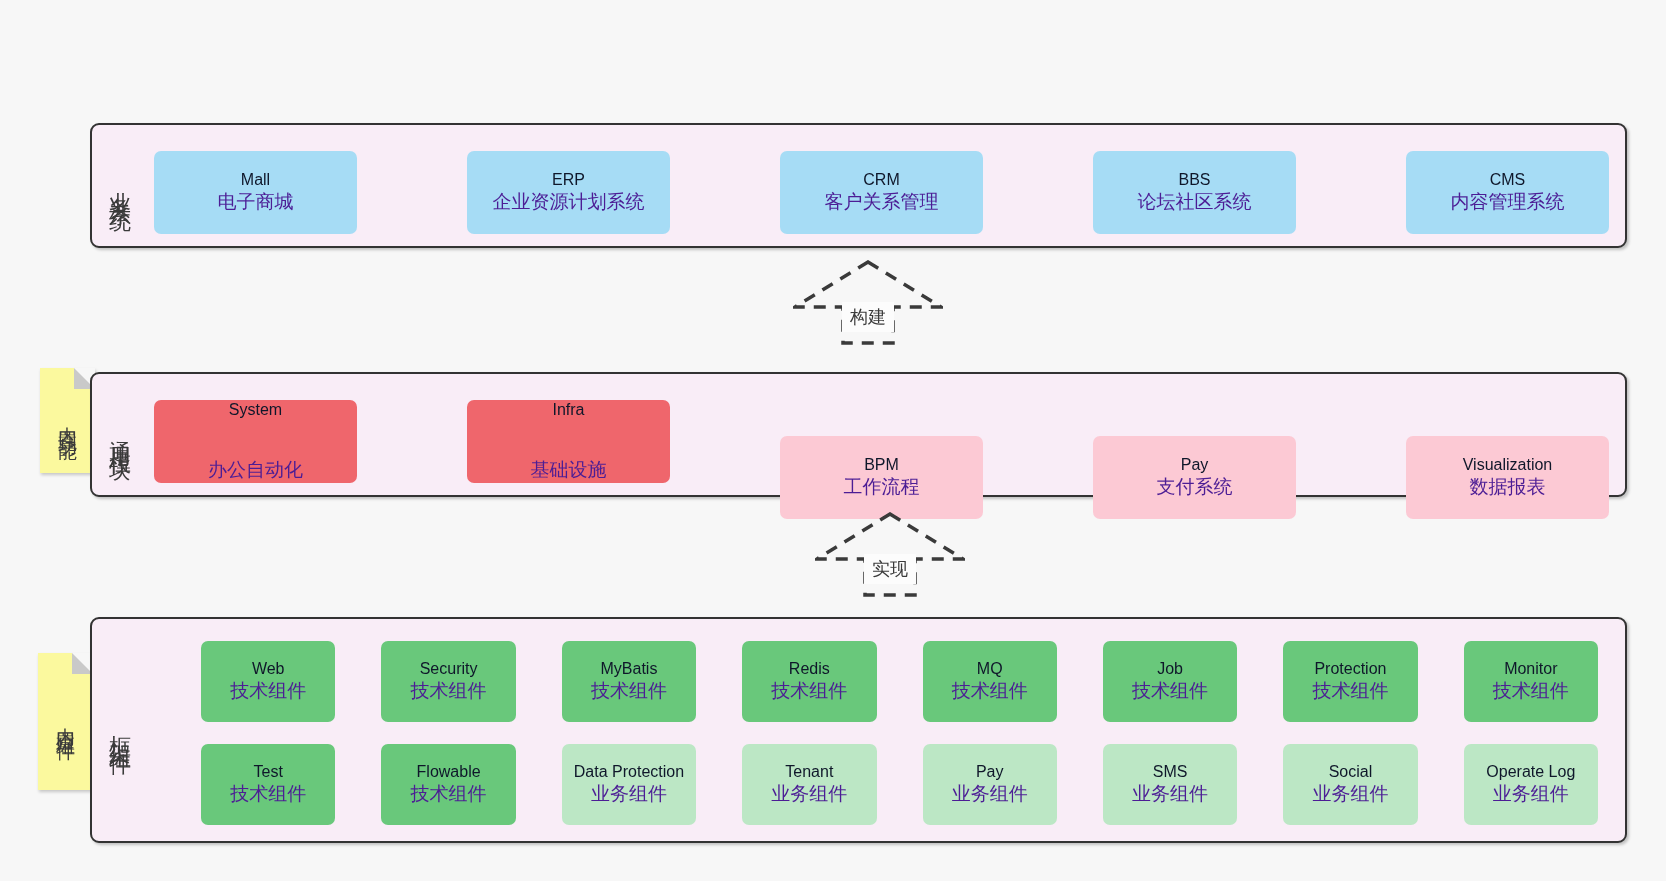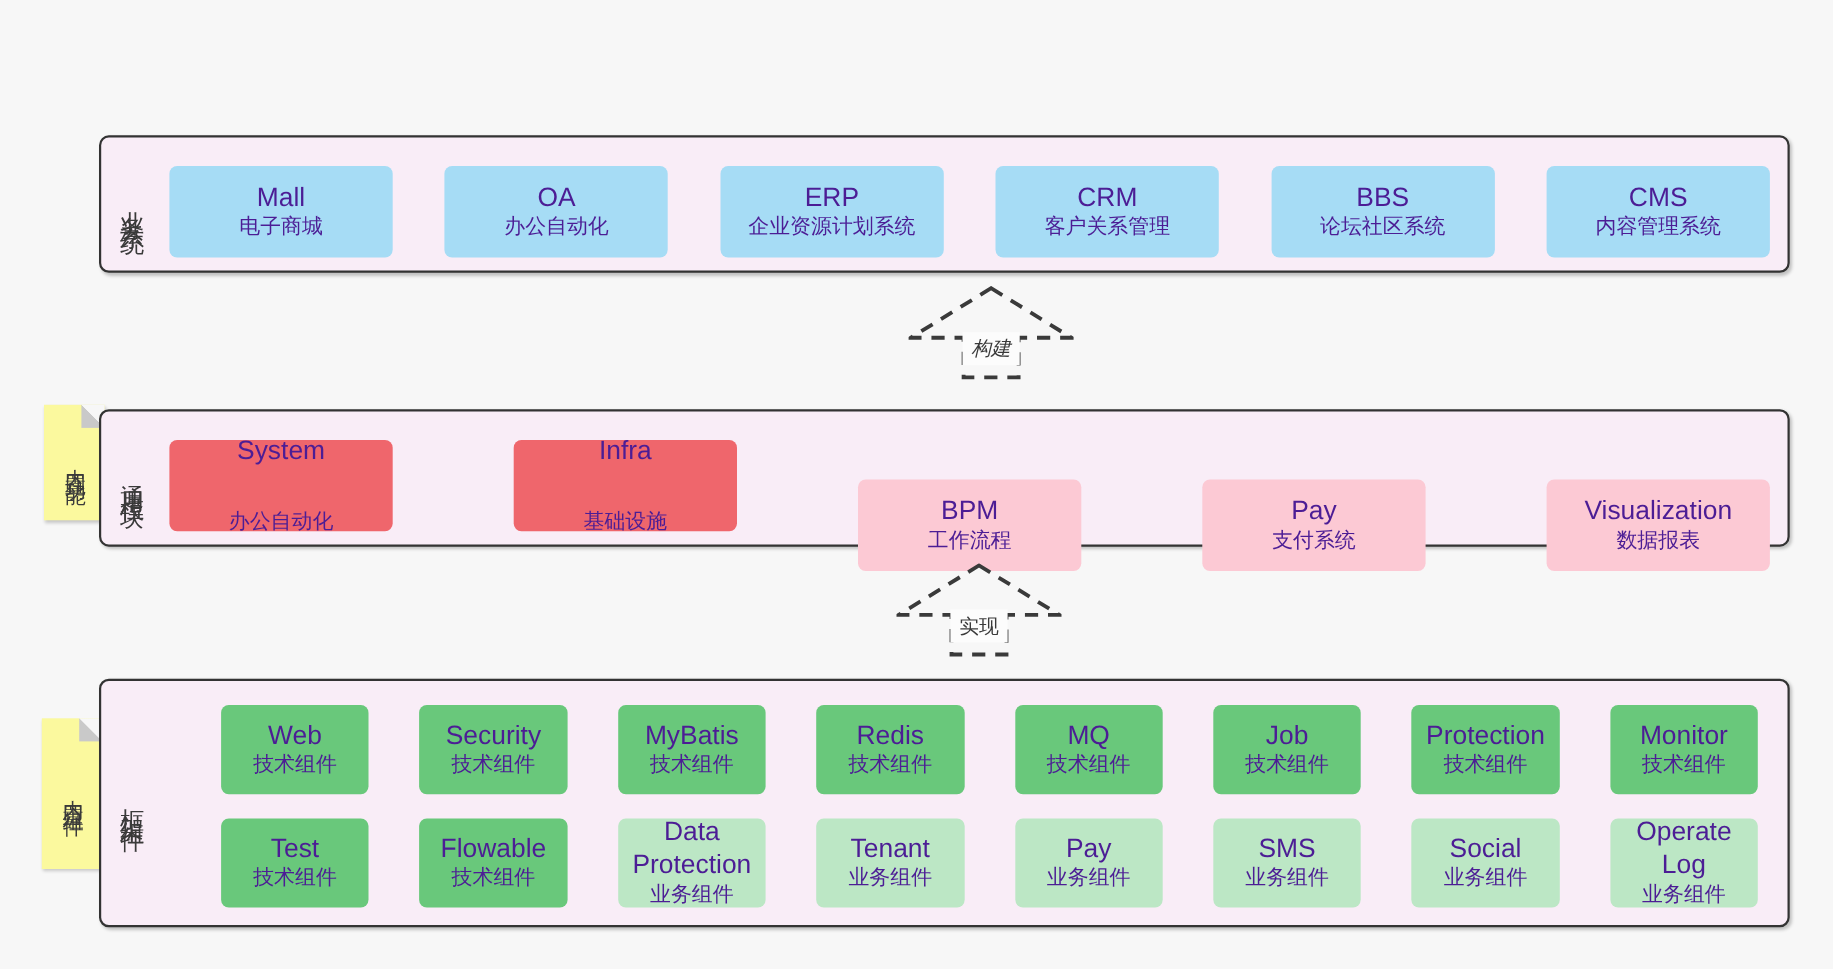--- a/index.html
+++ b/index.html
@@ -30,21 +30,21 @@
   .row-top{left:62px;right:16px;top:26px;}
   .row-mid{left:62px;right:16px;top:26px;}
   .row-b1{left:63px;right:27px;top:22px;}
   .row-b2{left:63px;right:27px;top:125px;}
   .box{
     display:flex;flex-direction:column;align-items:center;justify-content:center;
     border-radius:7px;text-align:center;box-sizing:border-box;padding:2px 4px;
   }
   .box-lg{width:203px;height:83px;}
   .box-sm{width:150px;height:81px;margin-left:46px;}
-  .box .t{font-size:24px;line-height:1.25;color:#4c1d95;}
+  .box .t{font-size:16px;line-height:1.25;color:#0f172a;}
   .box .s{font-size:19px;line-height:1.3;color:#4c1d95;}
   .blue{background:#a6dcf5;}
   .red{background:#ef666c;gap:38px;}
   .pink{background:#fcc9d4;margin-top:36px;}
   .g1{background:#69c87b;}
   .g2{background:#bce7c5;}
   .note{
     position:absolute;width:55px;background:#fbf99e;z-index:0;
     display:flex;align-items:center;justify-content:center;
     box-shadow:1px 2px 3px rgba(0,0,0,.2);
@@ -58,36 +58,32 @@
   .note .ntext{
     writing-mode:vertical-rl;text-orientation:upright;
     font-size:19px;letter-spacing:5px;color:#3a3a3a;white-space:nowrap;
   }
   .arrow{position:absolute;width:150px;height:86px;z-index:2;}
   .arrow svg{position:absolute;left:0;top:0;}
   .arrow .alabel{
     position:absolute;left:50%;top:42px;transform:translateX(-50%);
     background:#fcfcfc;padding:3px 8px;font-size:18px;color:#3a3a3a;white-space:nowrap;
   }
-  .arrow-build{left:826px;top:260px;font-style:italic;}
+  .arrow-build{left:793px;top:260px;}
   .arrow-impl{left:815px;top:512px;}
 </style>
 </head>
 <body>
 
 <div class="panel panel-top">
   <div class="vlabel">业务系统</div>
   <div class="row row-top">
     <div class="box box-lg blue">
       <div class="t">Mall</div>
       <div class="s">电子商城</div>
-    </div>
-    <div class="box box-lg blue">
-      <div class="t">OA</div>
-      <div class="s">办公自动化</div>
     </div>
     <div class="box box-lg blue">
       <div class="t">ERP</div>
       <div class="s">企业资源计划系统</div>
     </div>
     <div class="box box-lg blue">
       <div class="t">CRM</div>
       <div class="s">客户关系管理</div>
     </div>
     <div class="box box-lg blue">

